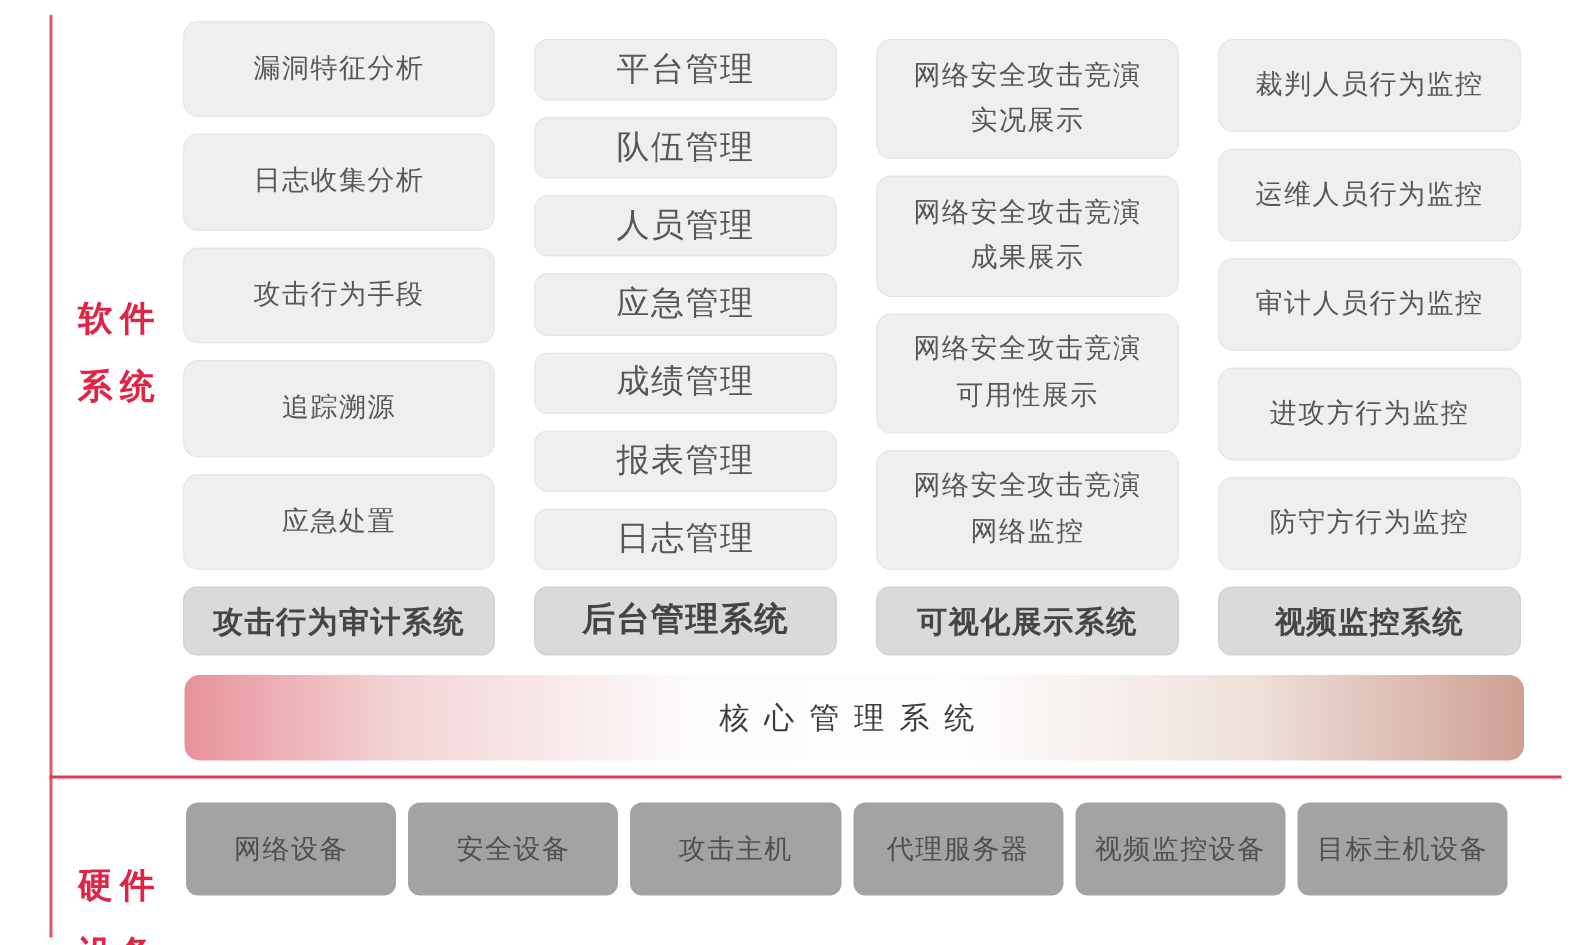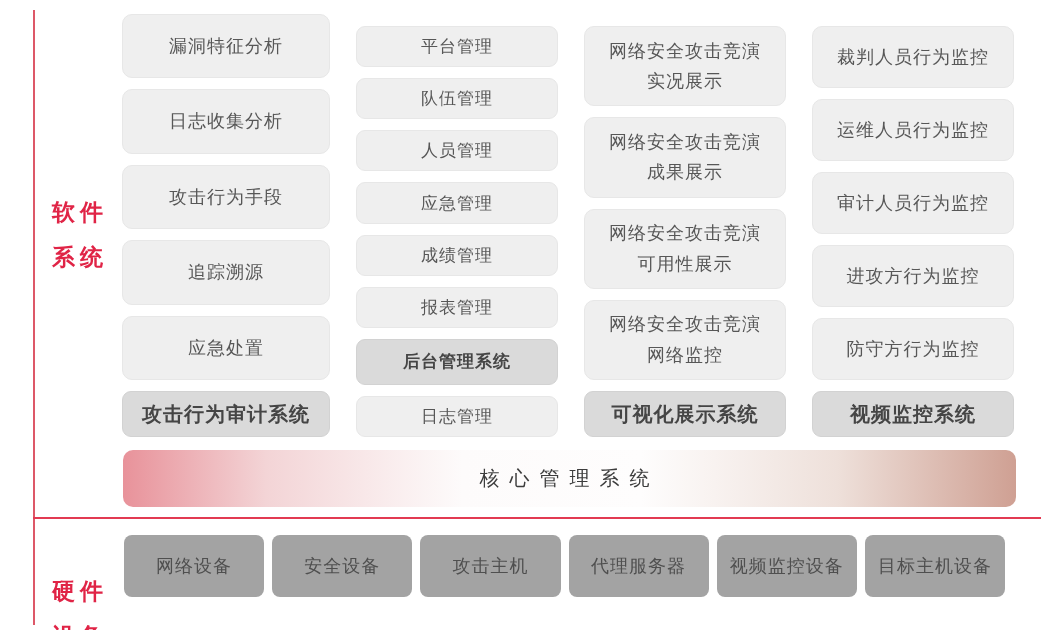--- a/index.html
+++ b/index.html
@@ -25,21 +25,21 @@
   .col-2 { width:202px; padding-top:12px; }
   .col-3 { width:202px; padding-top:12px; }
   .col-4 { width:202px; padding-top:12px; }
 
   .box {
     flex:1; display:flex; align-items:center; justify-content:center;
     background:#efefef; border-radius:10px; border:1px solid #e7e7e7;
     color:#575757; font-size:18px; letter-spacing:1px;
     text-align:center; white-space:pre-line; line-height:1.7; box-sizing:border-box;
   }
-  .col-2 .box { font-size:17px; border-radius:9px; }
+  .col-2 .box { font-size:22px; border-radius:9px; }
   .header-box {
     flex:0 0 46px; background:#dadada; border:1px solid #d2d2d2;
     color:#454545; font-weight:bold; font-size:20px; letter-spacing:1px; border-radius:9px;
   }
 
   
   .core-bar {
     position:absolute; left:123px; top:450px; width:893px; height:57px; border-radius:10px;
     background:linear-gradient(90deg,#e8929a 0%,#f3d4d6 16%,#fdfbfb 38%,#fefdfd 58%,#eee0da 80%,#cfa093 100%);
     display:flex; align-items:center; justify-content:center;
@@ -80,22 +80,22 @@
       <div class="box header-box">攻击行为审计系统</div>
     </div>
 
     <div class="col col-2">
       <div class="box">平台管理</div>
       <div class="box">队伍管理</div>
       <div class="box">人员管理</div>
       <div class="box">应急管理</div>
       <div class="box">成绩管理</div>
       <div class="box">报表管理</div>
+      <div class="box">日志管理</div>
       <div class="box header-box">后台管理系统</div>
-      <div class="box">日志管理</div>
     </div>
 
     <div class="col col-3">
       <div class="box">网络安全攻击竞演
 实况展示</div>
       <div class="box">网络安全攻击竞演
 成果展示</div>
       <div class="box">网络安全攻击竞演
 可用性展示</div>
       <div class="box">网络安全攻击竞演

